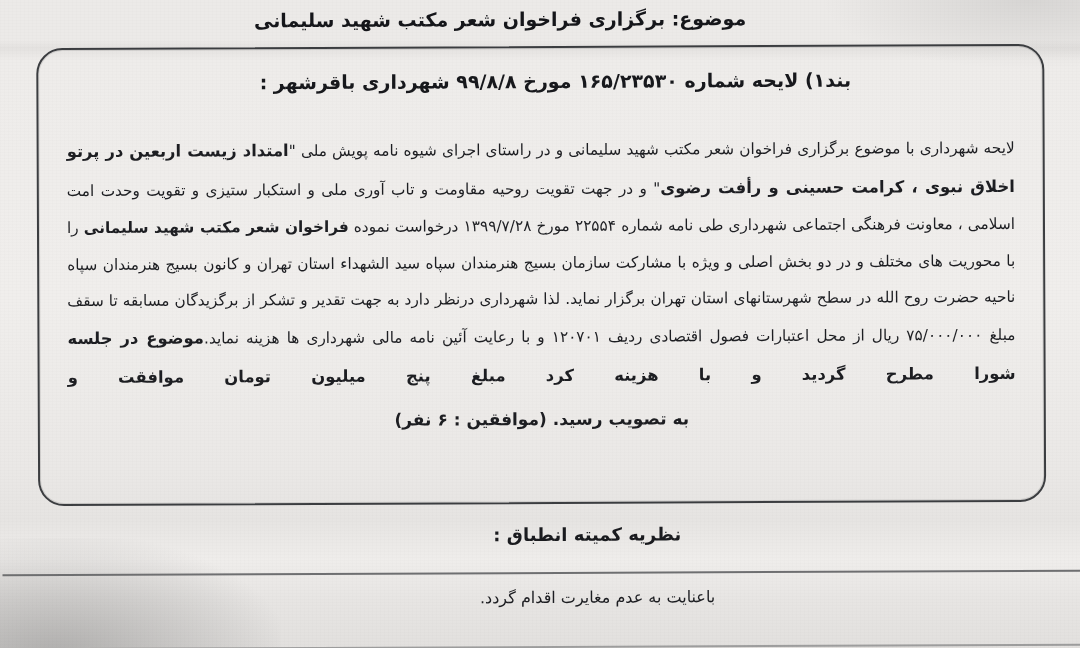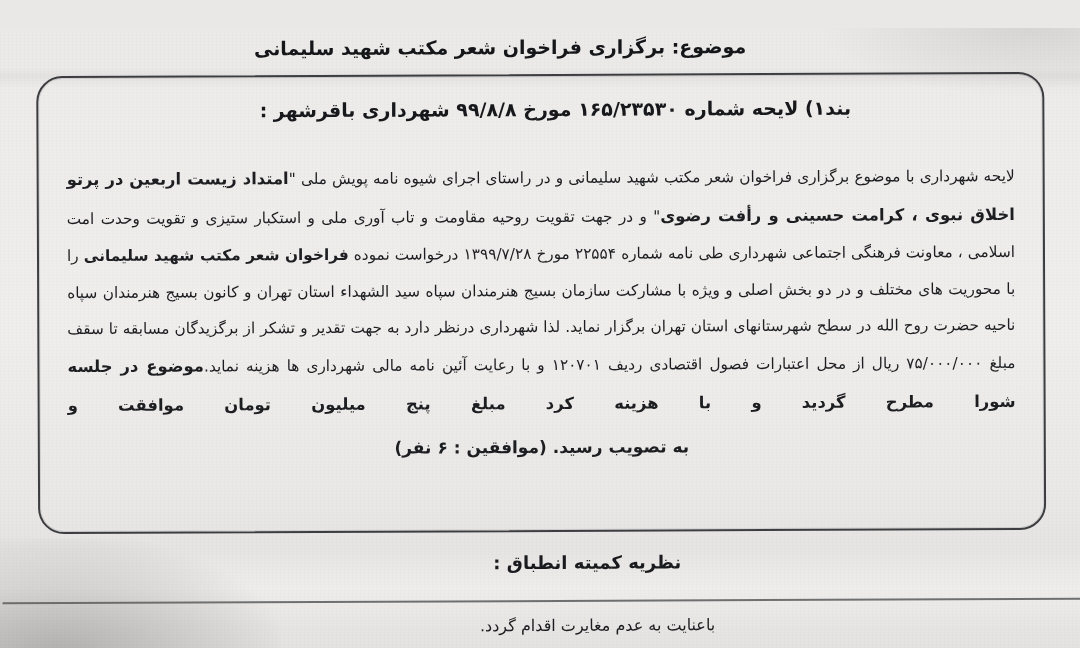--- a/index.html
+++ b/index.html
@@ -25,21 +25,20 @@
         #eceae8 40px,
         #e4e2e0 48px,
         #eeecea 60px,
         #f0eeec 300px,
         #eae8e6 470px,
         #e6e4e2 520px,
         #efedeb 560px,
         #e7e5e3 600px,
         #e2e0de 648px);
     direction: rtl;
-    margin-top: 28px;
   }
   
   .grain {
     position: absolute;
     inset: 0;
     pointer-events: none;
     background-image:
       repeating-linear-gradient(0deg, rgba(0,0,0,0.012) 0px, rgba(0,0,0,0.012) 1px, rgba(255,255,255,0) 1px, rgba(255,255,255,0) 3px),
       repeating-linear-gradient(90deg, rgba(0,0,0,0.010) 0px, rgba(0,0,0,0.010) 1px, rgba(255,255,255,0) 1px, rgba(255,255,255,0) 4px);
     opacity: .7;

